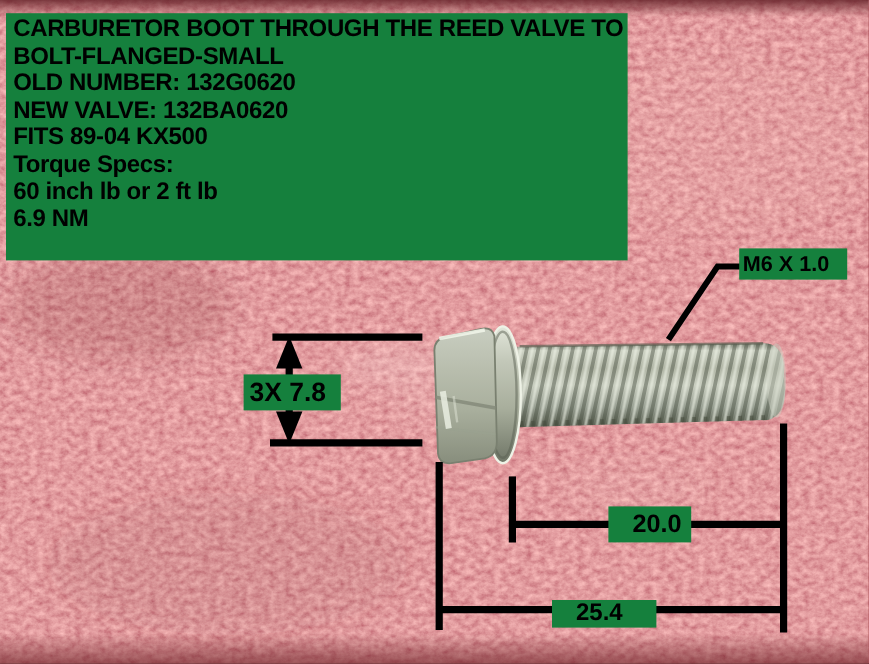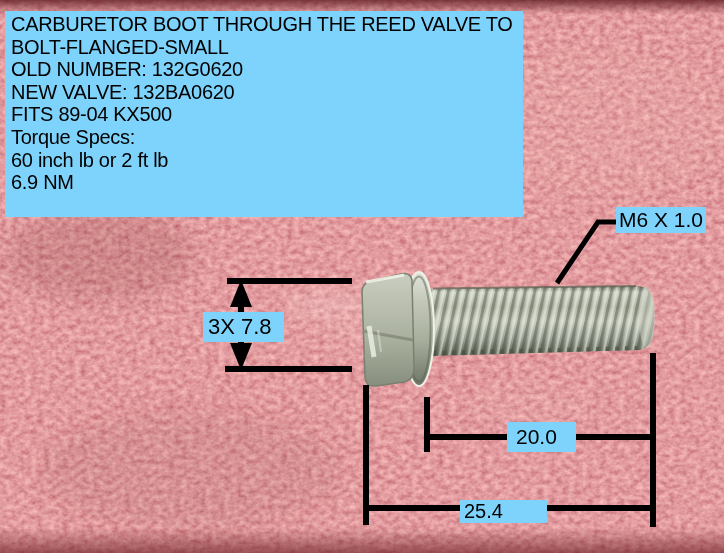--- a/index.html
+++ b/index.html
@@ -4,30 +4,30 @@
 <style>
   html,body{margin:0;padding:0;background:#222;}
   .stage{
     position:relative;
     width:724px;height:553px;
     overflow:hidden;
     font-family:"Liberation Sans", sans-serif;
     background:#b6464c;
   }
   .stage svg{position:absolute;left:0;top:0;}
-  .overlay{position:absolute;background:#7dd3fc;color:#000;font-weight:normal;box-sizing:border-box;white-space:nowrap;}
+  .overlay{position:absolute;background:#15803d;color:#000;font-weight:bold;box-sizing:border-box;white-space:nowrap;}
   .spec-box{
     left:5px;top:11px;width:518px;height:206px;
     padding:2px 4px 0 6px;
     font-size:20px;line-height:22.6px;letter-spacing:-0.3px;
   }
-  .label-m6{left:616px;top:207px;width:90px;height:26px;font-size:21px;line-height:26px;padding-left:3px;}
+  .label-m6{left:616px;top:207px;width:90px;height:26px;font-size:18px;line-height:26px;padding-left:3px;}
   .label-f78{left:203px;top:312px;width:81px;height:30px;font-size:22px;line-height:30px;padding-left:5px;}
-  .label-20{left:507px;top:422px;width:69px;height:30px;font-size:21px;line-height:30px;padding-left:9px;}
-  .label-254{left:460px;top:500px;width:87px;height:23px;font-size:20px;line-height:23px;padding-left:4px;}
+  .label-20{left:507px;top:422px;width:69px;height:30px;font-size:21px;line-height:30px;padding-left:20px;}
+  .label-254{left:460px;top:500px;width:87px;height:23px;font-size:20px;line-height:23px;padding-left:20px;}
 </style>
 </head>
 <body>
 
 <div class="stage">
 
   <svg width="724" height="553" viewBox="0 0 724 553">
     <defs>
       <filter id="carpetNoise" x="0" y="0" width="724" height="553" filterUnits="userSpaceOnUse">
         <feTurbulence type="fractalNoise" baseFrequency="0.16 0.2" numOctaves="4" seed="11" result="n"></feTurbulence>

